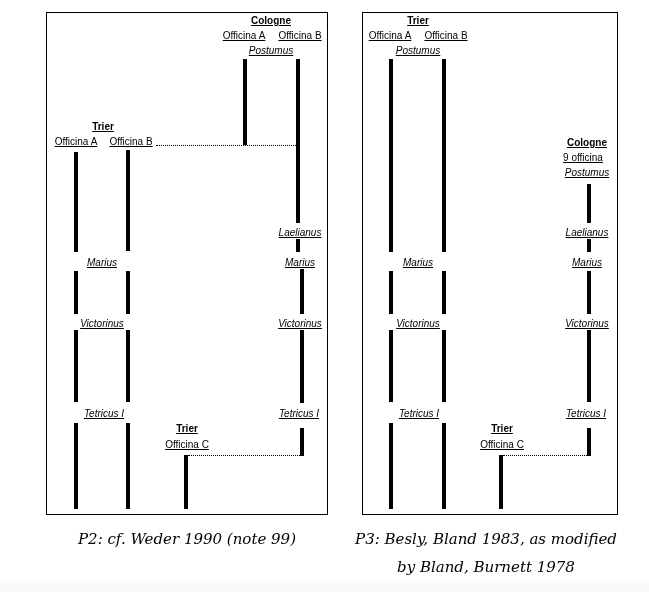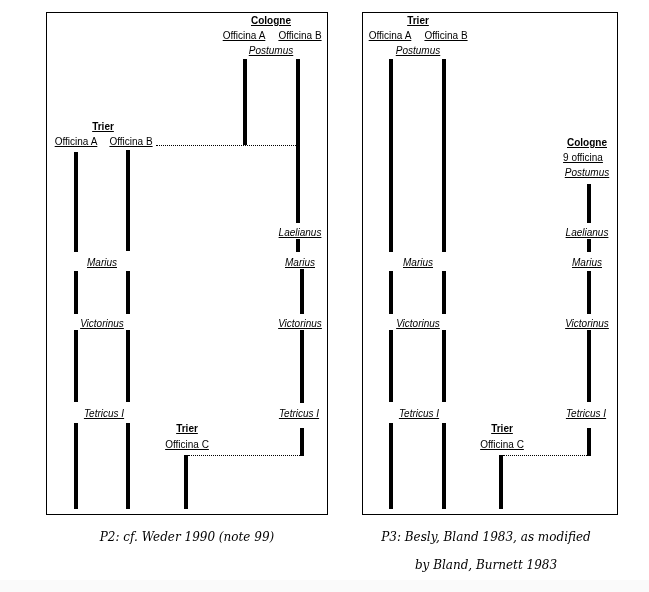--- a/index.html
+++ b/index.html
@@ -5,21 +5,21 @@
     html, body { margin: 0; padding: 0; background: #ffffff; }
     body { width: 649px; height: 592px; position: relative; overflow: hidden; font-family: "Liberation Sans", sans-serif; }
     .panel { position: absolute; border: 1.5px solid #000; box-sizing: border-box; background: #fff; }
     #panel-p2 { left: 46px; top: 12px; width: 282px; height: 503px; }
     #panel-p3 { left: 362px; top: 12px; width: 256px; height: 503px; }
     .lbl { position: absolute; font-size: 10px; color: #000; white-space: nowrap; line-height: 12px; transform: translateX(-50%); text-decoration: underline; }
     .lbl.bold { font-weight: bold; }
     .lbl.ital { font-style: italic; }
     .bar { position: absolute; width: 4px; background: #000; }
     .dots { position: absolute; height: 0; border-top: 1px dotted #000; }
-    .caption { position: absolute; font-family: "DejaVu Serif", serif; font-style: italic; font-size: 12px; color: #000; white-space: nowrap; transform: translateX(-50%); }
+    .caption { position: absolute; font-family: "DejaVu Serif", serif; font-style: italic; font-size: 15px; color: #000; white-space: nowrap; transform: translateX(-50%); }
     .bottom-band { position: absolute; left: 0; top: 580px; width: 649px; height: 12px; background: #fafafa; }
   </style>
 </head>
 <body>
 
 <div id="panel-p2" class="panel"></div>
 
 <div class="lbl bold" style="left:271px;top:15px;">Cologne</div>
 <div class="lbl" style="left:244px;top:30px;">Officina A</div>
 <div class="lbl" style="left:300px;top:30px;">Officina B</div>
@@ -93,15 +93,15 @@
 <div class="bar" style="left:587px;top:239px;height:13px;"></div>
 <div class="bar" style="left:587px;top:271px;height:43px;"></div>
 <div class="bar" style="left:587px;top:330px;height:72px;"></div>
 <div class="bar" style="left:587px;top:428px;height:28px;"></div>
 <div class="bar" style="left:499px;top:455px;height:54px;"></div>
 
 <div class="dots" style="left:503px;top:455px;width:84px;"></div>
 
 <div class="caption" style="left:187px;top:530px;">P2: cf. Weder 1990 (note 99)</div>
 <div class="caption" style="left:486px;top:530px;">P3: Besly, Bland 1983, as modified</div>
-<div class="caption" style="left:486px;top:558px;">by Bland, Burnett 1983</div>
+<div class="caption" style="left:486px;top:558px;">by Bland, Burnett 1978</div>
 
 <div class="bottom-band"></div>
 
 </body></html>

